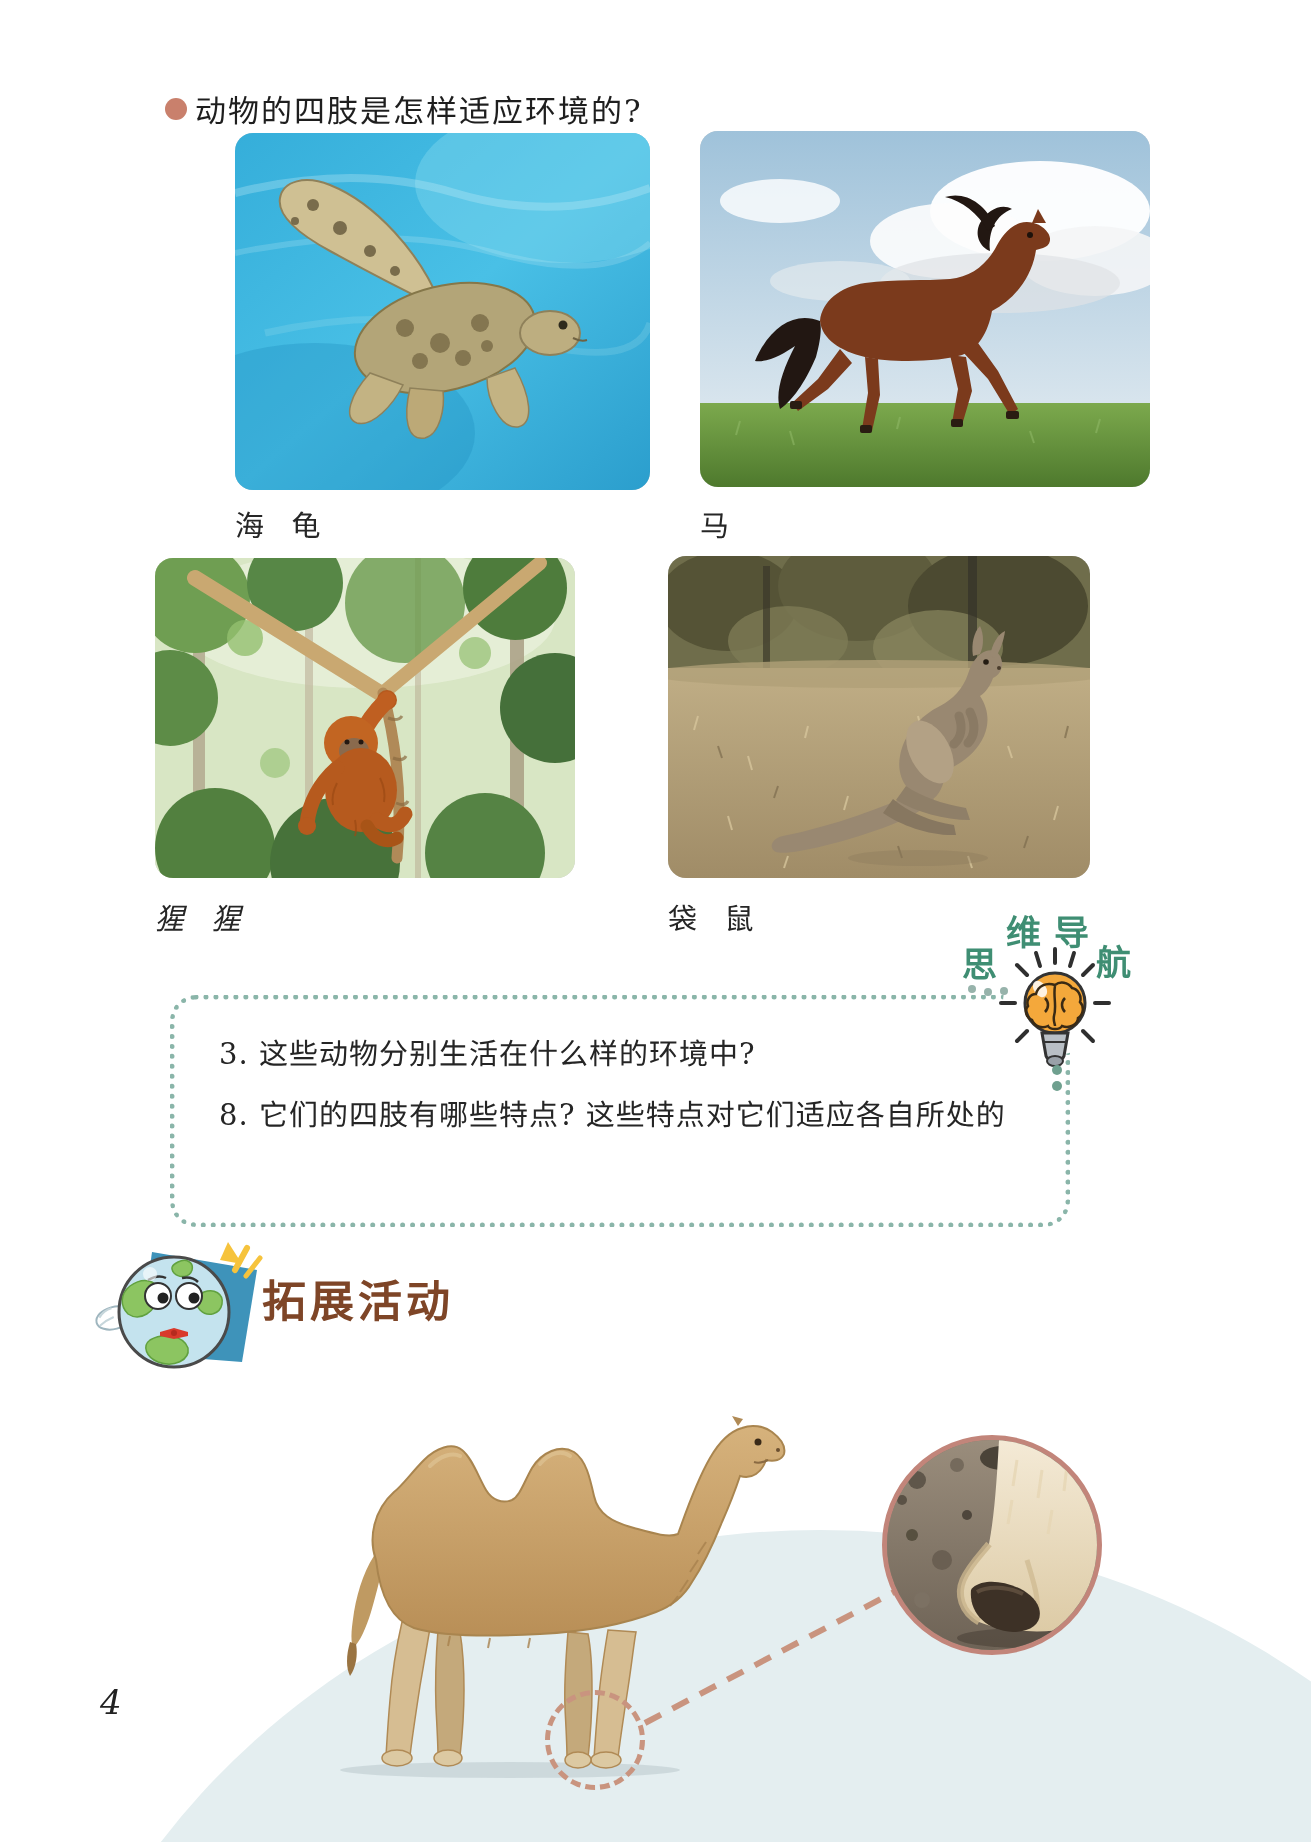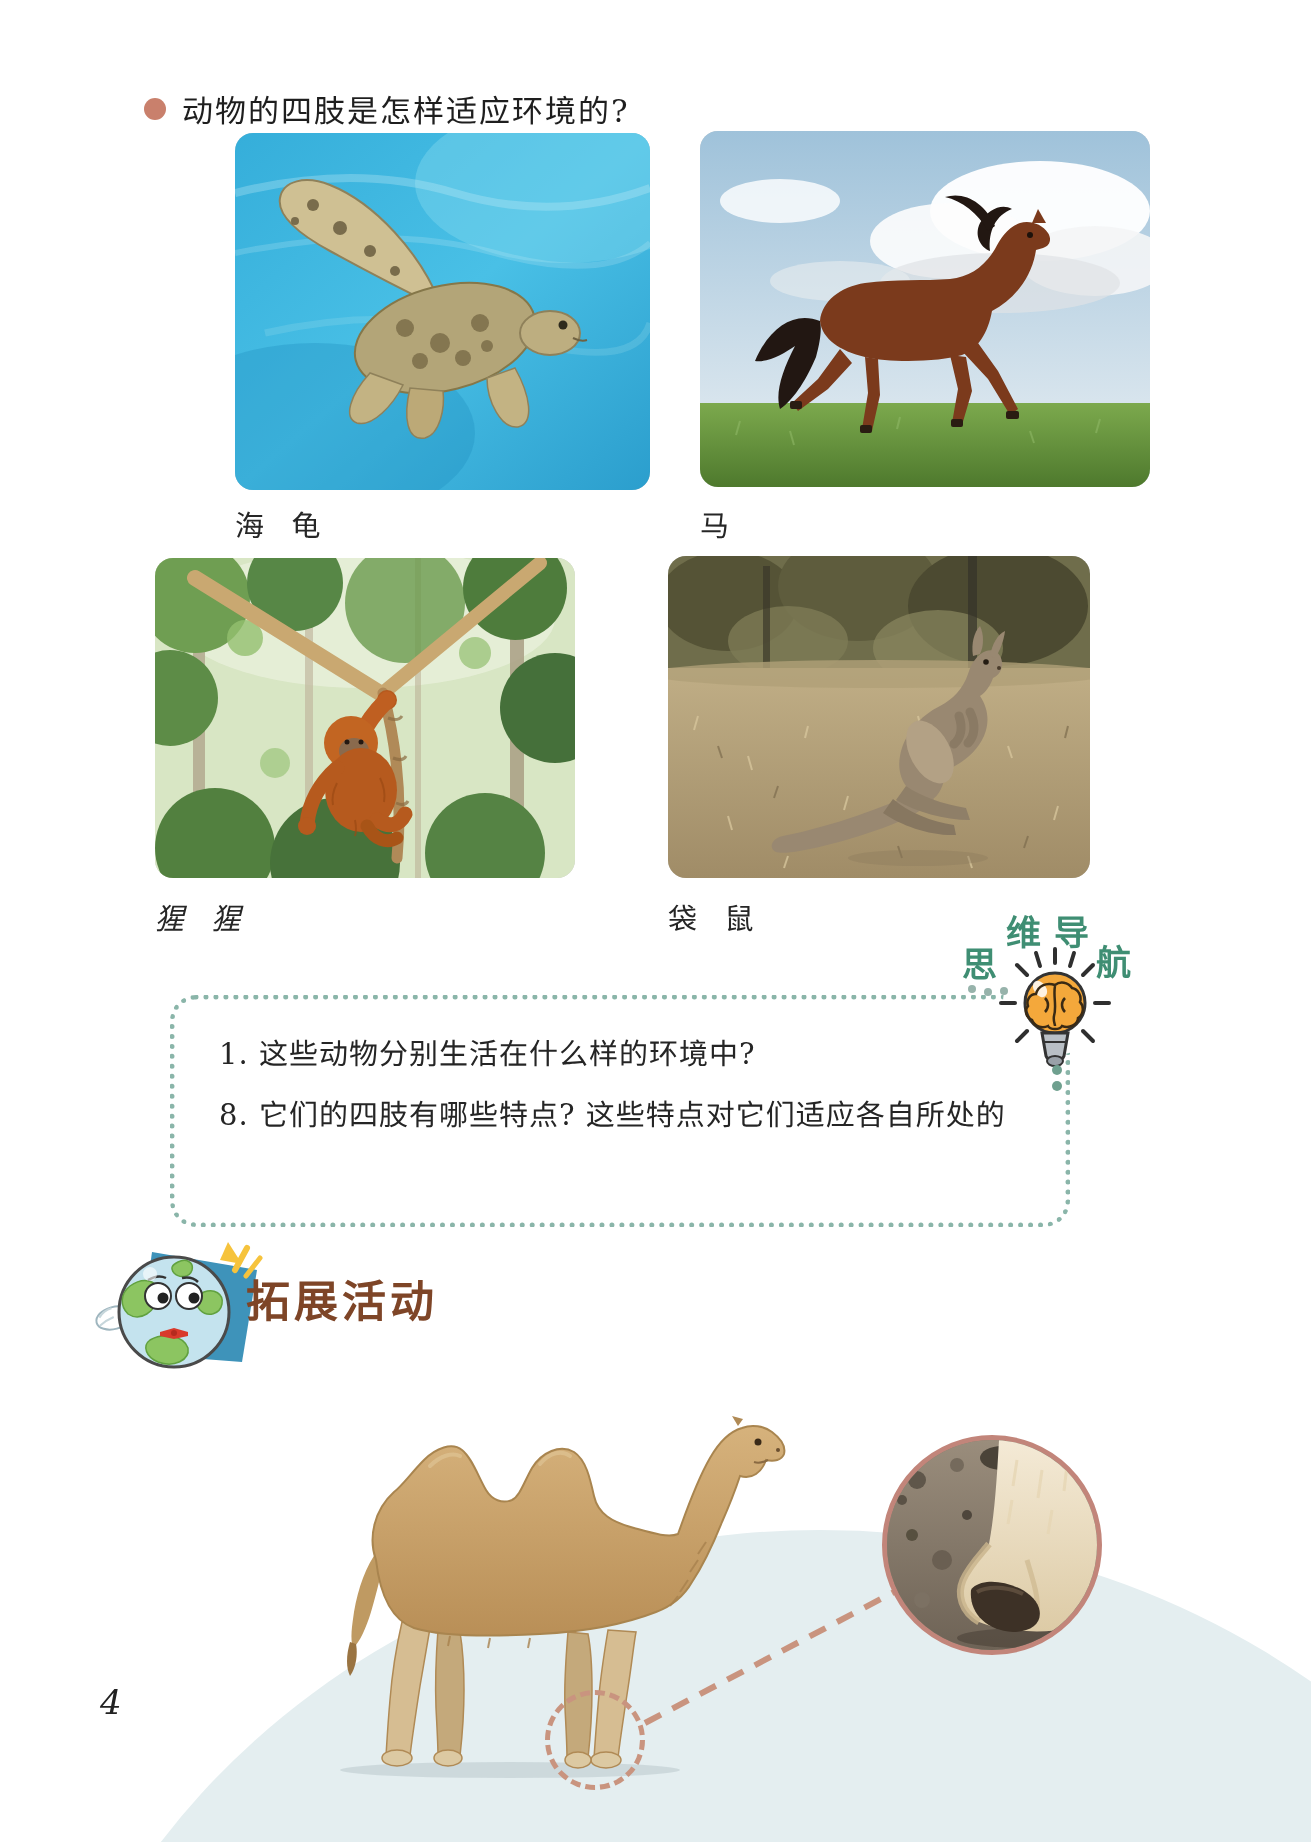--- a/index.html
+++ b/index.html
@@ -2,41 +2,41 @@
 <html lang="zh-CN"><head>
 <meta charset="utf-8">
 <style>
   html,body{margin:0;padding:0;background:#ffffff;}
   #page{
     position:relative;width:1311px;height:1842px;margin:0 auto;
     background:#ffffff;overflow:hidden;
     font-family:"DejaVu Serif", serif;color:#262626;
   }
   
-  .heading-row{position:absolute;left:144px;top:86px;display:flex;align-items:center;gap:16px;text-align:right;}
+  .heading-row{position:absolute;left:165px;top:86px;display:flex;align-items:center;gap:8px;text-align:right;}
   .bullet{width:22px;height:22px;border-radius:50%;background:#c9806c;flex:0 0 auto;}
   .lesson-title{font-size:31px;letter-spacing:2px;color:#1e1e1e;}
   
   .photo{position:absolute;border-radius:18px;overflow:hidden;background:#ccc;}
   .photo svg{display:block;}
   .photo-label{position:absolute;font-size:29px;letter-spacing:3px;color:#262626;white-space:pre;}
   
   .nav-char{position:absolute;font-family:"DejaVu Sans",sans-serif;font-weight:bold;font-size:35px;color:#3f8e73;z-index:7;}
   .bulb-wrap{position:absolute;left:950px;top:890px;width:210px;height:210px;z-index:6;}
   .q-box{
     position:absolute;left:170px;top:995px;width:900px;height:232px;
     border:5px dotted #8ab5a9;border-radius:26px;z-index:1;box-sizing:border-box;
   }
   .q-text{padding:24px 20px 0 44px;}
   .q-line{font-size:29px;line-height:61px;letter-spacing:1px;color:#252525;}
   .q-line.indent{padding-left:38px;}
   
   .earth-wrap{position:absolute;left:92px;top:1240px;width:175px;height:135px;}
   .ext-heading{
-    position:absolute;left:246px;top:1266px;
+    position:absolute;left:262px;top:1266px;
     font-family:Liberation Serif, serif;font-weight:bold;
     font-size:44px;letter-spacing:4px;color:#7e4527;
   }
   .ext-body{position:absolute;left:178px;top:1344px;font-size:33px;letter-spacing:1px;color:#222;}
   
   .dome{
     position:absolute;left:20px;top:1530px;width:1600px;height:1440px;
     border-radius:50%;background:#e4eef0;z-index:0;
   }
   .camel-wrap{position:absolute;left:290px;top:1390px;width:500px;height:390px;z-index:2;}
@@ -295,21 +295,21 @@
       </g>
       <g fill="#6fa08f">
         <circle cx="107" cy="180" r="5"></circle>
           <circle cx="107" cy="196" r="5"></circle>
       </g>
     </svg>
   </div>
 
   <div class="q-box">
     <div class="q-text">
-      <div class="q-line">1. 这些动物分别生活在什么样的环境中?</div>
+      <div class="q-line">3. 这些动物分别生活在什么样的环境中?</div>
       <div class="q-line">8. 它们的四肢有哪些特点? 这些特点对它们适应各自所处的</div>
     </div>
   </div>
 
   <div class="earth-wrap">
     <svg width="175" height="135" viewBox="0 0 175 135">
       <polygon points="60,12 165,30 150,122 46,114" fill="#3e93ba"></polygon>
       <polygon points="136,2 150,24 128,20" fill="#f6c33c"></polygon>
       <path d="M155,8 L143,30" stroke="#f6c33c" stroke-width="6" stroke-linecap="round"></path>
       <path d="M168,18 L154,36" stroke="#f6c33c" stroke-width="5" stroke-linecap="round"></path>

